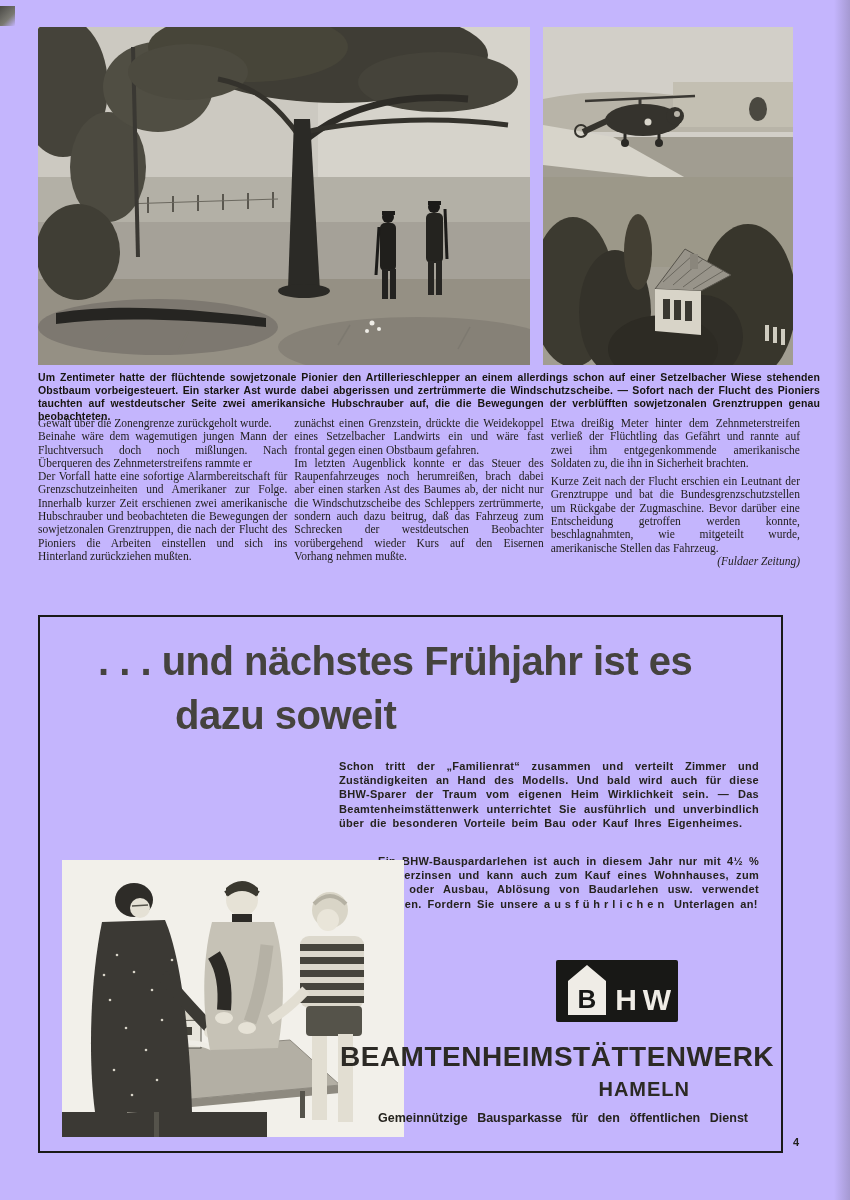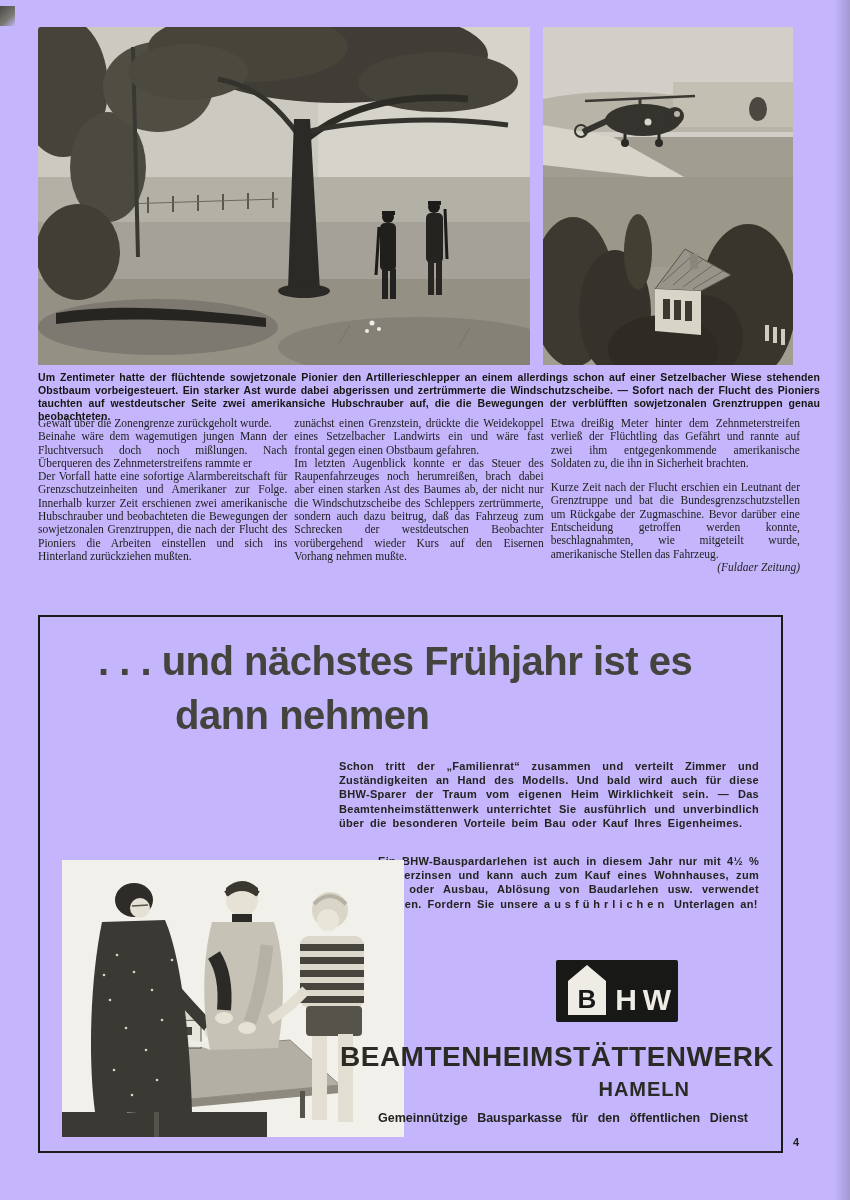--- a/index.html
+++ b/index.html
@@ -21,21 +21,21 @@
   
   .caption{position:absolute;left:38px;top:371px;width:782px;margin:0;
     font-size:10.5px;line-height:13px;font-weight:700;color:#17150f;
     text-align:justify;letter-spacing:0.1px;}
 
   
   .columns{position:absolute;left:38px;top:417px;width:762px;display:flex;gap:7px;}
   .col{flex:1;font-family:"Liberation Serif",serif;font-size:11.5px;line-height:13.3px;
     color:#1f1d1a;text-align:justify;}
   .col p{margin:0;}
-  .col p.gap-before{margin-top:11px;}
+  .col p.gap-before{margin-top:5px;}
   .src{font-style:italic;float:right;}
 
   
   .ad-box{position:absolute;left:38px;top:615px;width:745px;height:538px;
     border:2px solid #1a1a18;box-sizing:border-box;}
   .ad-headline-1{position:absolute;left:58px;top:22px;font-size:40px;font-weight:700;
     letter-spacing:-0.5px;color:#45433e;white-space:nowrap;text-align:right;}
   .ad-headline-2{position:absolute;left:135px;top:76px;font-size:40px;font-weight:700;
     letter-spacing:-0.5px;color:#45433e;white-space:nowrap;}
   .ad-para{position:absolute;margin:8px;font-size:11px;line-height:14.2px;font-weight:700;
@@ -208,21 +208,21 @@
       <p>Etwa dreißig Meter hinter dem Zehnmeterstreifen verließ der Flüchtling das Gefährt und rannte auf zwei ihm entgegenkommende amerikanische Soldaten zu, die ihn in Sicherheit brachten.</p>
       <p class="gap-before">
         <span>Kurze Zeit nach der Flucht erschien ein Leutnant der Grenztruppe und bat die Bundesgrenzschutzstellen um Rückgabe der Zugmaschine. Bevor darüber eine Entscheidung getroffen werden konnte, beschlagnahmten, wie mitgeteilt wurde, amerikanische Stellen das Fahrzeug.</span>
         <span class="src">(Fuldaer Zeitung)</span>
       </p>
     </div>
   </div>
 
   <div class="ad-box">
     <div class="ad-headline-1">. . . und nächstes Frühjahr ist es</div>
-    <div class="ad-headline-2">dann nehmen</div>
+    <div class="ad-headline-2">dazu soweit</div>
 
     <p class="ad-para ad-para1">Schon tritt der „Familienrat“ zusammen und verteilt Zimmer und Zuständigkeiten an Hand des Modells. Und bald wird auch für diese BHW-Sparer der Traum vom eigenen Heim Wirklichkeit sein. — Das Beamtenheimstättenwerk unterrichtet Sie ausführlich und unverbindlich über die besonderen Vorteile beim Bau oder Kauf Ihres Eigenheimes.</p>
     <p class="ad-para ad-para2"><span>Ein BHW-Bauspardarlehen ist auch in diesem Jahr nur mit 4½ % zu verzinsen und kann auch zum Kauf eines Wohnhauses, zum Um- oder Ausbau, Ablösung von Baudarlehen usw. verwendet werden. Fordern Sie unsere </span><span class="spaced-word">ausführlichen</span><span> Unterlagen an!</span></p>
 
     <div class="family-photo">
       <svg width="342" height="277" viewBox="0 0 342 277">
         <rect x="0" y="0" width="342" height="277" fill="#f2f0ea"></rect>
         <rect x="0" y="252" width="205" height="25" fill="#3b3934"></rect>
 
         <polygon points="30,195 228,180 278,225 65,245" fill="#b3afa4" stroke="#8e8a80" stroke-width="1"></polygon>

